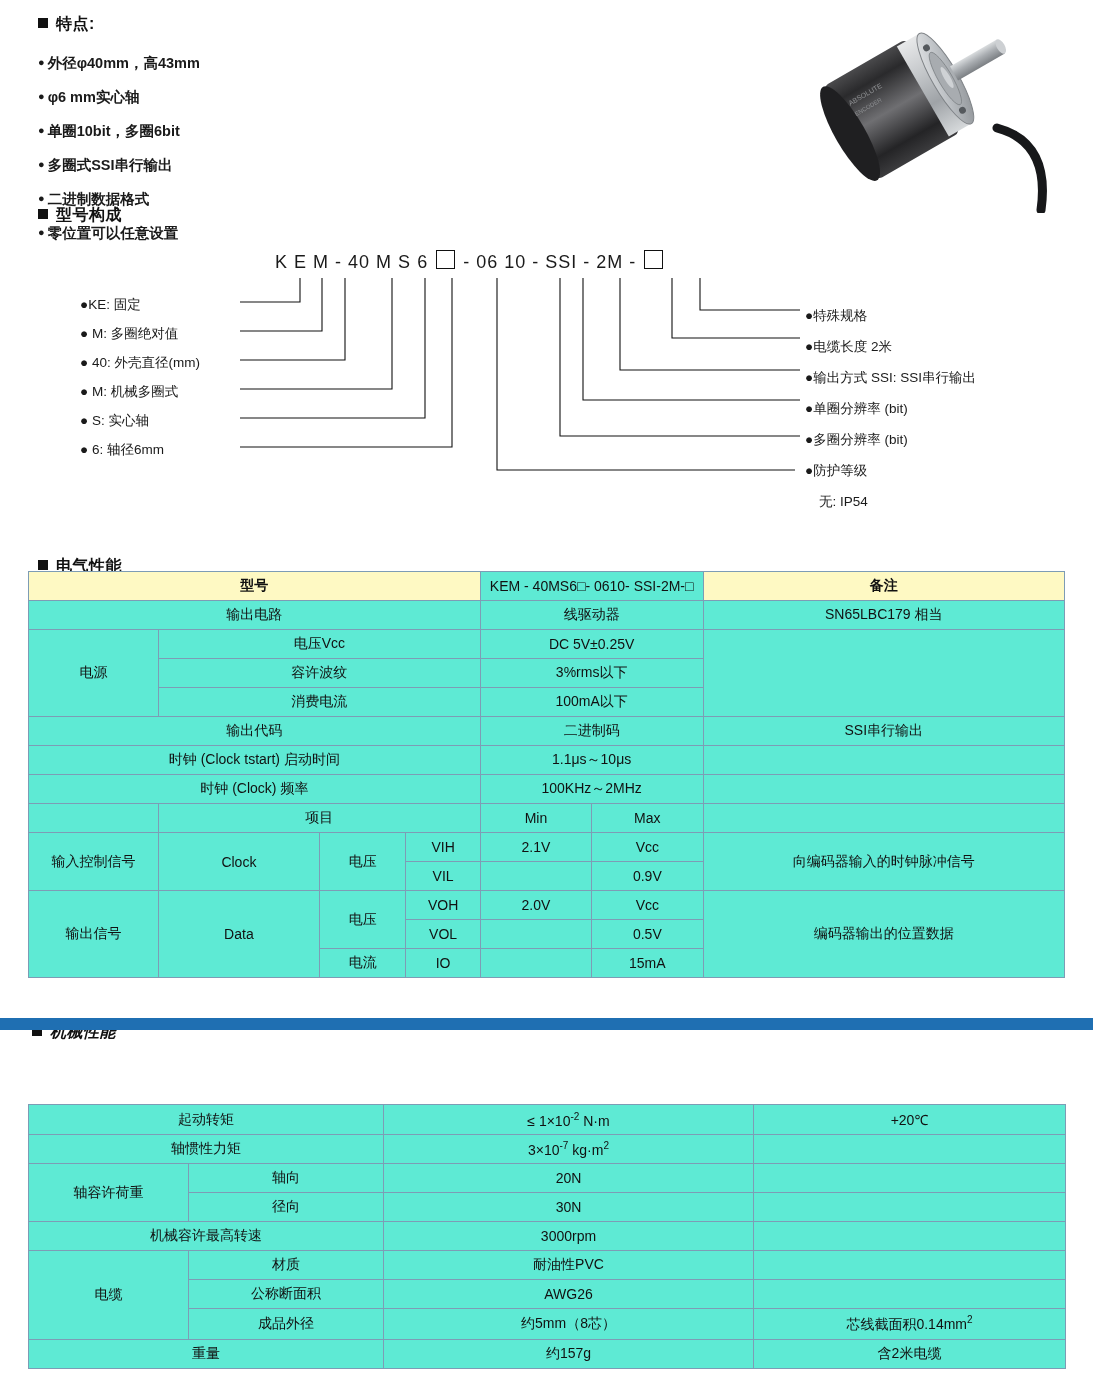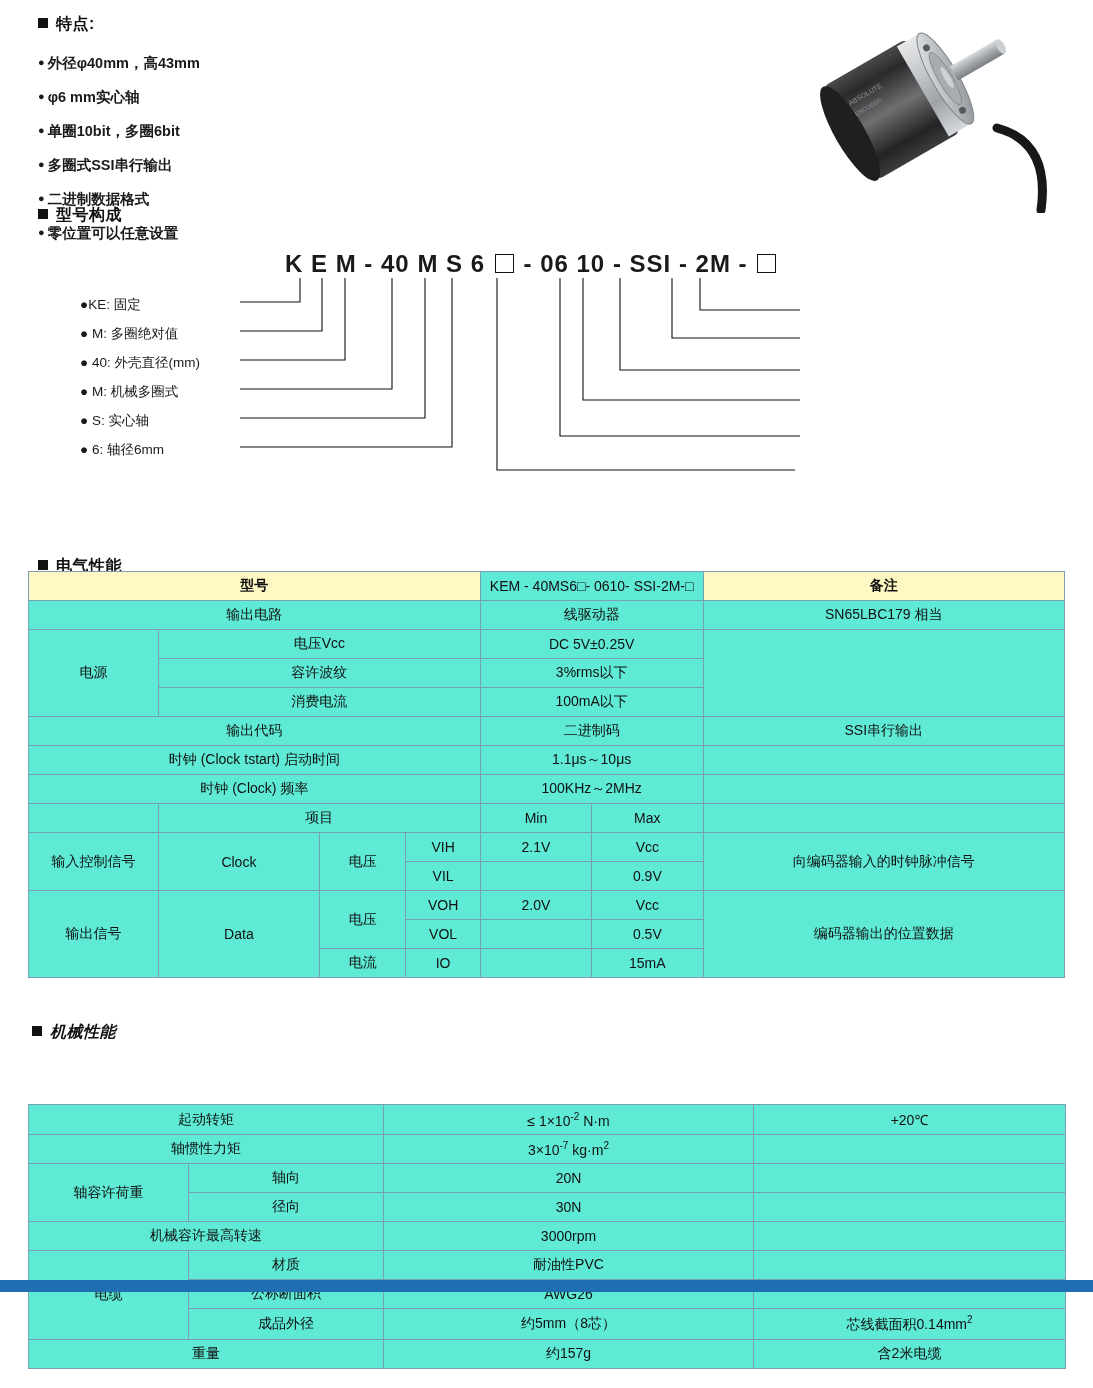--- a/index.html
+++ b/index.html
@@ -11,21 +11,21 @@
     height: 1388px;
     background: #ffffff;
     font-family: "Liberation Sans", sans-serif;
     color: #1a1a1a;
     position: relative;
     overflow: hidden;
   }
   .page {
     position: relative;
     width: 1093px;
-    height: 1292px;
+    height: 1030px;
   }
   
   .sec-head {
     position: absolute;
     font-size: 16px;
     font-weight: bold;
     color: #111;
     letter-spacing: 0.5px;
   }
   .sec-head .sq {
@@ -57,24 +57,24 @@
   .photo {
     position: absolute;
     left: 735px;
     top: 18px;
     width: 330px;
     height: 195px;
   }
   
   .model-code {
     position: absolute;
-    left: 285px;
+    left: 275px;
     top: 250px;
-    font-size: 24px;
-    font-weight: bold;
+    font-size: 18px;
+    font-weight: normal;
     letter-spacing: 1px;
     white-space: nowrap;
   }
   .model-code .box {
     display: inline-block;
     width: 17px;
     height: 17px;
     border: 1.6px solid #111;
     vertical-align: -1px;
     margin: 0 2px;
@@ -267,20 +267,29 @@
 
   <div class="mc-left">
     <div>●KE: 固定</div>
     <div>● M: 多圈绝对值</div>
     <div>● 40: 外壳直径(mm)</div>
     <div>● M: 机械多圈式</div>
     <div>● S: 实心轴</div>
     <div>● 6: 轴径6mm</div>
   </div>
 
+  <div class="mc-right">
+    <div>●特殊规格</div>
+    <div>●电缆长度 2米</div>
+    <div>●输出方式  SSI: SSI串行输出</div>
+    <div>●单圈分辨率 (bit)</div>
+    <div>●多圈分辨率 (bit)</div>
+    <div>●防护等级</div>
+    <div style="padding-left:14px;">无: IP54</div>
+  </div>
 
   <div class="sec-head" style="left:38px; top:556px;">
     <span class="sq"></span><span>电气性能</span>
   </div>
 
   <table class="spec" id="tbl-elec">
     <colgroup>
       <col style="width:105px">
       <col style="width:130px">
       <col style="width:70px">

